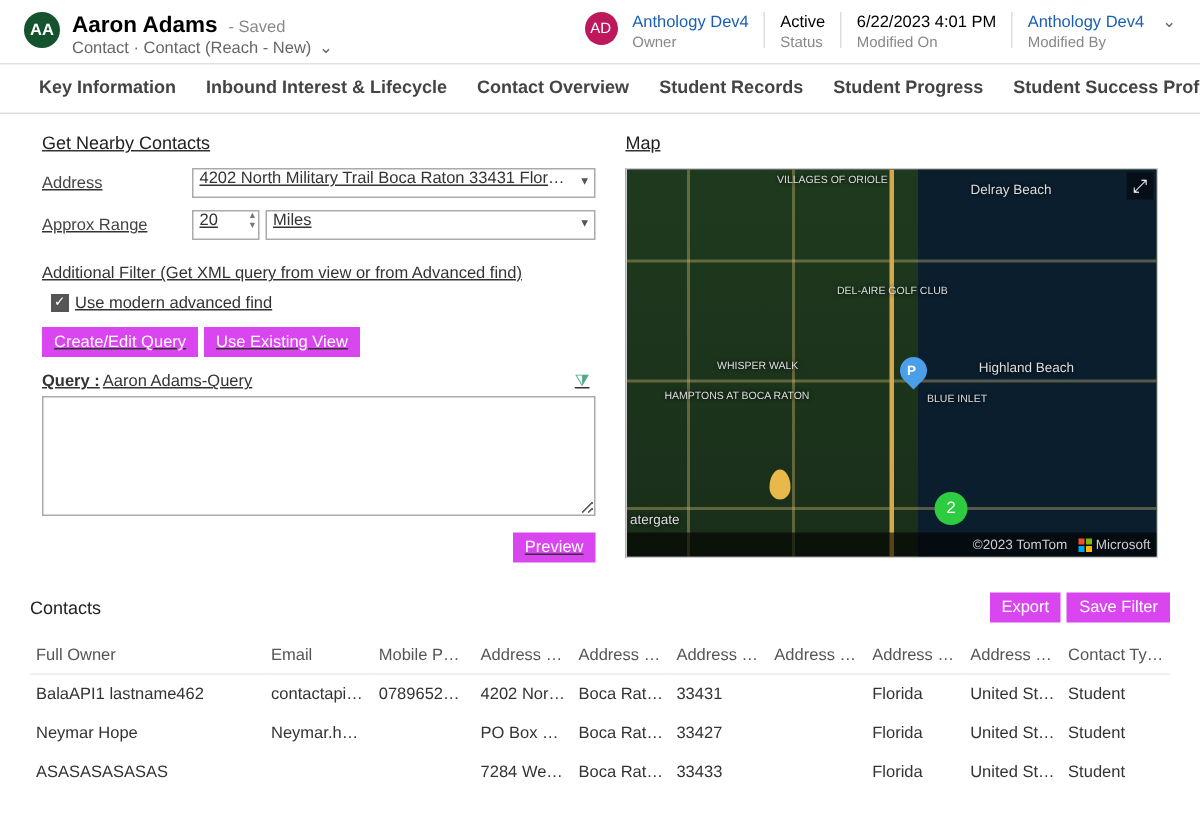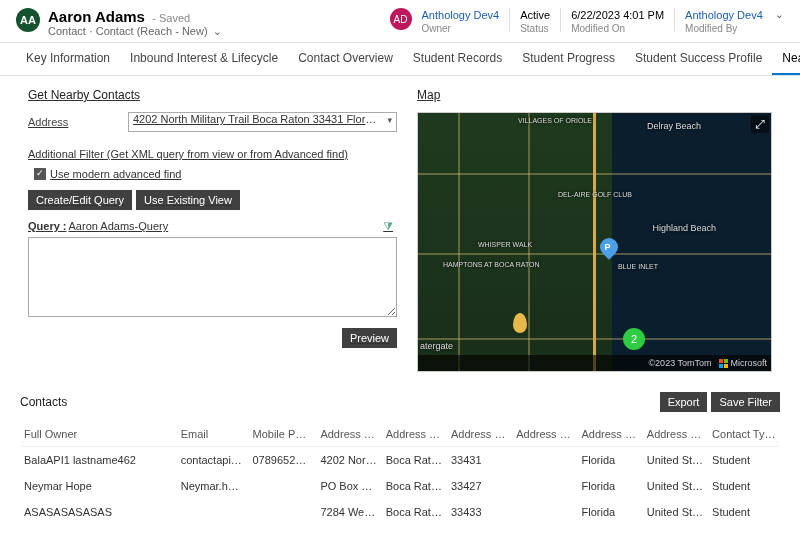--- a/index.html
+++ b/index.html
@@ -14,21 +14,21 @@
   .chev { color: #666; margin-left: 2px; }
   
   .meta { display: flex; align-items: flex-start; gap: 10px; font-size: 11px; }
   .meta-block { display: flex; flex-direction: column; line-height: 1.3; }
   .meta-val { color: #000; }
   .meta-val.link { color: #1a5fb4; }
   .meta-label { color: #888; font-size: 10px; }
   .avatar-sm { width: 22px; height: 22px; border-radius: 50%; background: #be185d; color: #fff; font-size: 10px; display: flex; align-items: center; justify-content: center; }
   .divider { width: 1px; background: #ddd; height: 24px; }
   
-  .tabs { display: flex; padding: 0 16px; border-bottom: 1px solid #e0e0e0; font-size: 12px; }
+  .tabs { display: flex; padding: 0 16px; border-bottom: 1px solid #e0e0e0; font-size: 12px; font-weight: bold; }
   .tab { padding: 8px 10px; color: #444; cursor: pointer; border-bottom: 2px solid transparent; white-space: nowrap; }
   .tab.active { border-bottom-color: #0078d4; color: #000; }
   
   .body { padding: 12px 28px; display: flex; gap: 20px; text-decoration: underline; }
   .left { flex: 1; min-width: 0; }
   .right { width: 355px; }
   
   .sec-title { font-size: 12px; font-weight: 400; color: #222; margin-bottom: 10px; }
   
   .row { display: flex; align-items: center; margin-bottom: 8px; }
@@ -38,21 +38,21 @@
   .num { width: 45px; border: 1px solid #aaa; height: 20px; font-size: 11px; padding: 0 14px 0 4px; position: relative; margin-right: 4px; }
   .num::after { content: '▴\A▾'; white-space: pre; position: absolute; right: 2px; top: -1px; color: #777; font-size: 7px; line-height: 7px; }
   .unit { width: 55px; }
 
   .filter-label { font-size: 11px; color: #333; margin: 16px 0 8px; }
   .chk-row { display: flex; align-items: center; gap: 4px; margin-left: 6px; margin-bottom: 10px; font-size: 11px; }
   .chk { width: 12px; height: 12px; border: 1px solid #555; background: #555; position: relative; }
   .chk::after { content: '✓'; color: #fff; font-size: 9px; position: absolute; top: -1px; left: 1px; }
   
   .btn-row { display: flex; gap: 4px; margin-bottom: 10px; }
-  .btn-g { background: #404040; color: #fff; border: none; padding: 4px 8px; font-size: 11px; cursor: pointer; }
+  .btn-g { background: #d946ef; color: #fff; border: none; padding: 4px 8px; font-size: 11px; cursor: pointer; }
   
   .query-label { font-size: 11px; margin-bottom: 4px; display: flex; }
   .query-label .qn { font-weight: 600; margin-right: 2px; }
   .funnel { margin-left: auto; margin-right: 4px; color: #5a8; font-size: 11px; }
   .query-box { width: 100%; height: 80px; border: 1px solid #aaa; resize: both; font-size: 11px; padding: 4px; }
   
   .preview-row { display: flex; justify-content: flex-end; margin-top: 8px; }
   
   .map { width: 100%; height: 260px; background: #1a2a1a; position: relative; overflow: hidden; border: 1px solid #ccc; }
   .map-canvas { position: absolute; inset: 0; background:
@@ -137,20 +137,25 @@
   </div>
 
 <div class="body">
   <div class="left">
     <div class="sec-title">Get Nearby Contacts</div>
     
     <div class="row">
       <label>Address</label>
       <div class="select">4202 North Military Trail Boca Raton 33431 Florida United States of A…</div>
     </div>
+    <div class="row">
+      <label>Approx Range</label>
+      <div class="num">20</div>
+      <div class="select unit">Miles</div>
+    </div>
     
     <div class="filter-label">Additional Filter (Get XML query from view or from Advanced find)</div>
     <div class="chk-row">
       <div class="chk"></div>
       <span>Use modern advanced find</span>
     </div>
     <div class="btn-row">
       <button class="btn-g">Create/Edit Query</button>
       <button class="btn-g">Use Existing View</button>
     </div>
@@ -172,21 +177,21 @@
     <div class="map">
       <div class="map-canvas"></div>
       <div class="road-h" style="top:60px"></div>
       <div class="road-h" style="top:140px"></div>
       <div class="road-h" style="top:225px"></div>
       <div class="road-v" style="left:40px"></div>
       <div class="road-v" style="left:110px"></div>
       <div class="hwy" style="left:175px"></div>
       <div class="city-lbl" style="right:70px; top:8px; text-align:left;">Delray
 Beach</div>
-      <div class="city-lbl" style="right:55px; top:110px;">Highland
+      <div class="city-lbl" style="right:55px; top:127px;">Highland
 Beach</div>
       <div class="city-lbl" style="left:100px; top:4px; font-size:7px;">VILLAGES
 OF ORIOLE</div>
       <div class="city-lbl" style="left:140px; top:78px; font-size:7px;">DEL-AIRE GOLF CLUB</div>
       <div class="city-lbl" style="left:60px; top:128px; font-size:7px;">WHISPER WALK</div>
       <div class="city-lbl" style="left:25px; top:148px; font-size:7px;">HAMPTONS
 AT BOCA
 RATON</div>
       <div class="city-lbl" style="left:200px; top:150px; font-size:7px;">BLUE INLET</div>
       <div class="city-lbl" style="left:2px; bottom:20px; font-size:9px;">atergate</div>

